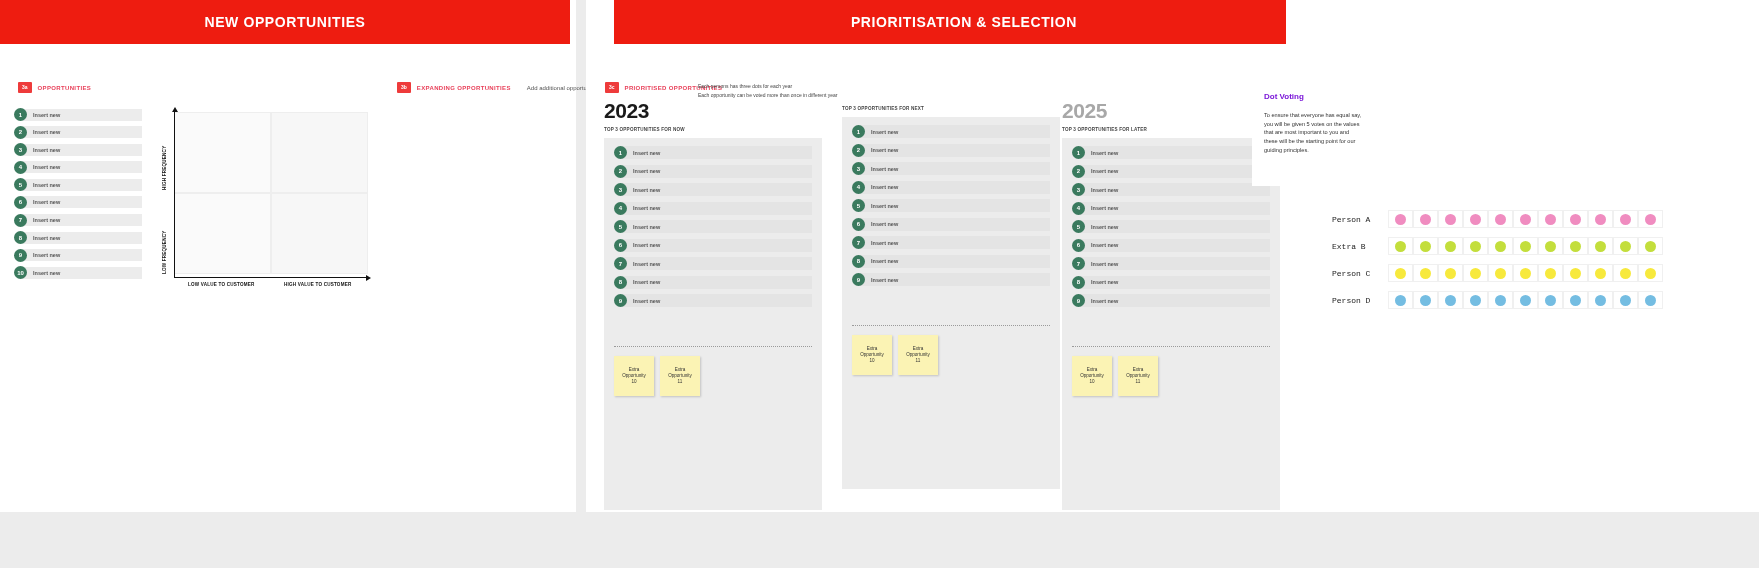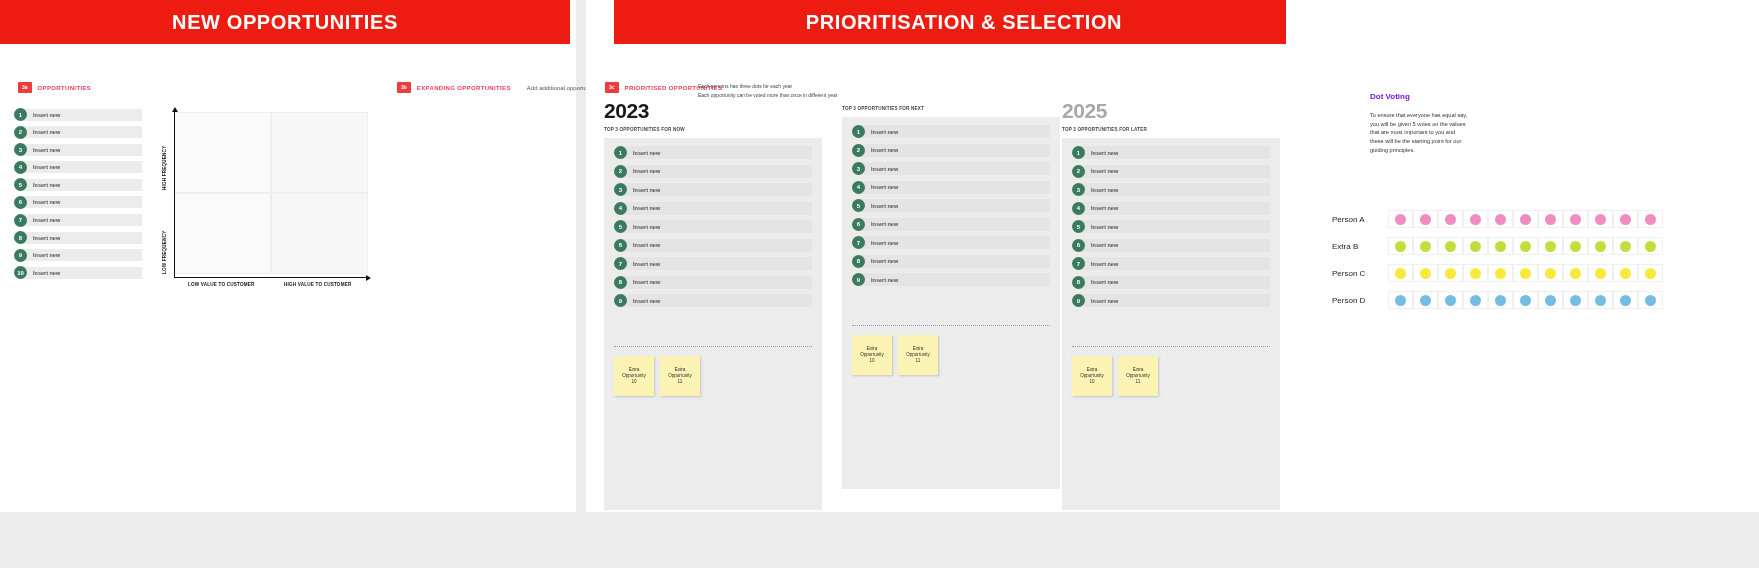--- a/index.html
+++ b/index.html
@@ -14,21 +14,21 @@
   
   .frame { position: absolute; background: #fff; }
   .frame-new { left: 0; top: 0; width: 576px; height: 512px; }
   .frame-prio { left: 586px; top: 0; width: 700px; height: 512px; }
   .frame-right { left: 1286px; top: 0; width: 473px; height: 512px; }
 
   .banner {
     position: absolute; top: 0; height: 44px;
     background: #ee1c10;
     display: flex; align-items: center; justify-content: center;
-    color: #fff; font-weight: bold; font-size: 20px; letter-spacing: .6px;
+    color: #fff; font-weight: bold; font-size: 14px; letter-spacing: .6px;
   }
   .banner-new  { left: 0;   width: 570px; }
   .banner-prio { left: 614px; width: 700px; }
 
   .frame-body { position: absolute; top: 66px; background: #fff; }
   .body-new  { left: 0;   width: 570px; height: 440px; }
   .body-prio { left: 586px; width: 700px; height: 440px; }
 
   
   .sec-head { position: absolute; display: flex; align-items: center; gap: 6px; }
@@ -119,27 +119,27 @@
   .sticky {
     width: 40px; height: 40px; background: #fbf3b4;
     box-shadow: 1px 1px 2px rgba(0,0,0,.18);
     display: flex; flex-direction: column; align-items: center;
     justify-content: center; text-align: center;
     font-size: 4.6px; color: #333; line-height: 1.35; padding: 2px;
   }
 
   
   .card { position: absolute; background: #fff; }
-  .card-dotvoting { left: 1358px; top: 80px; width: 124px; height: 106px; padding: 12px 12px; }
+  .card-dotvoting { left: 1252px; top: 80px; width: 124px; height: 106px; padding: 12px 12px; }
   .dv-title { color: #7a16d8; font-size: 8px; font-weight: bold; margin-bottom: 10px; }
   .dv-text { color: #333; font-size: 5.6px; line-height: 1.55; }
 
   .card-stickers { left: 1314px; top: 196px; width: 445px; height: 146px; padding: 14px 18px; }
   .ds-title { font-size: 11px; font-weight: bold; color: #111; letter-spacing: .2px; margin-bottom: 12px; }
-  .ds-row { display: flex; align-items: center; margin-bottom: 9px; }
+  .ds-row { display: flex; align-items: center; margin-bottom: 9px; font-family: Liberation Mono, monospace; }
   .ds-name { width: 56px; font-size: 8px; color: #222; }
   .ds-dots { display: flex; }
   .ds-cell {
     width: 25px; height: 18px; border: .6px solid #f0f0f0;
     display: flex; align-items: center; justify-content: center;
   }
   .dot { width: 11px; height: 11px; border-radius: 50%; }
 </style>
 </head>
 <body>

